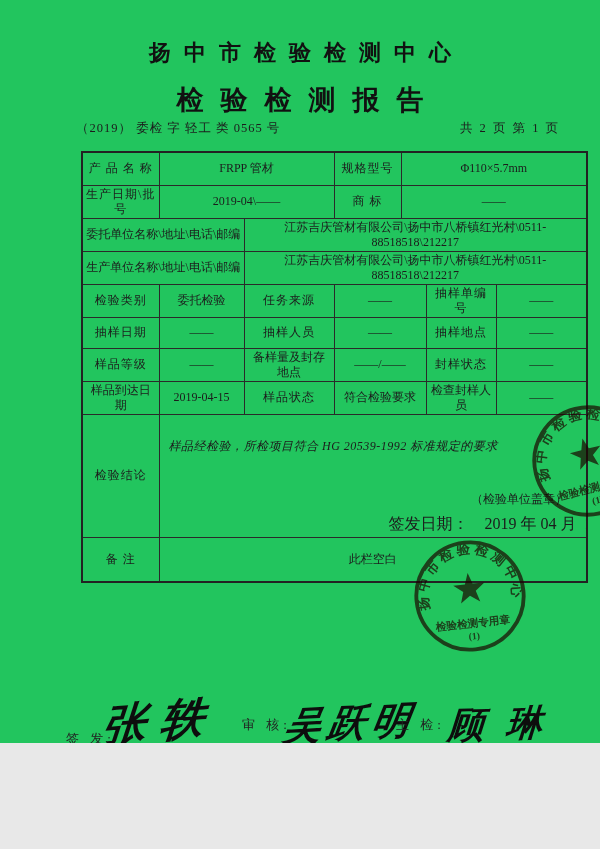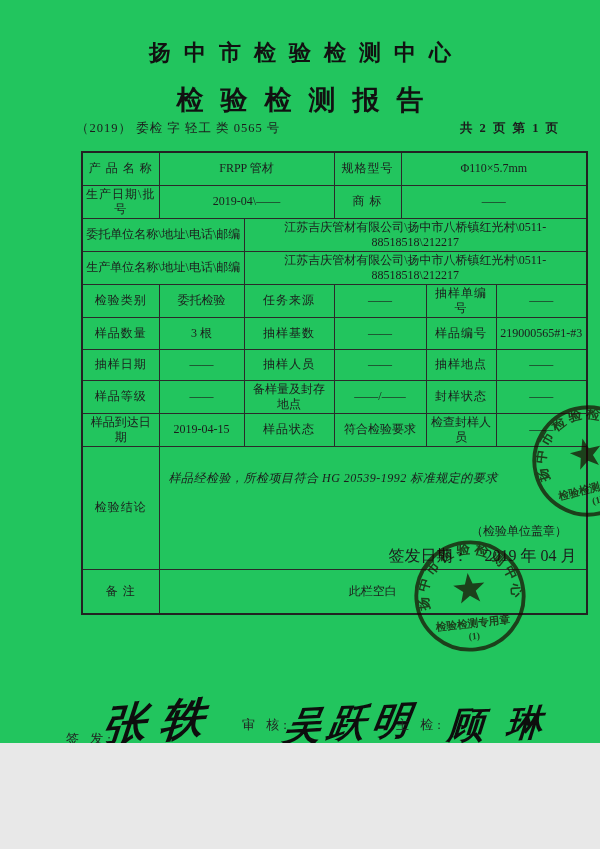--- a/index.html
+++ b/index.html
@@ -14,21 +14,21 @@
     text-align:center; font-size:22px; font-weight:bold;
     letter-spacing:13px; text-indent:13px; color:#111;
   }
   .report-title {
     position:absolute; top:82px; left:0; width:100%;
     text-align:center; font-size:27px; font-weight:bold;
     letter-spacing:17px; text-indent:17px; color:#111;
   }
   .meta-line { position:absolute; top:120px; left:0; width:100%; font-size:12.5px; }
   .report-no { position:absolute; left:76px; top:0; letter-spacing:1px; }
-  .page-info { position:absolute; right:40px; top:0; letter-spacing:2px;font-weight:bold; }
+  .page-info { position:absolute; right:40px; top:0; letter-spacing:2px; }
 
   table.report {
     position:absolute; left:81px; top:151px; width:505px;
     border-collapse:collapse; table-layout:fixed;
     border:2px solid #222;
   }
   table.report td {
     border:1px solid #2a2a2a; font-size:12px; text-align:center;
     vertical-align:middle; padding:1px 3px; overflow:hidden;
     line-height:1.25;
@@ -105,28 +105,20 @@
       <td colspan="5" class="left small">江苏吉庆管材有限公司\扬中市八桥镇红光村\0511-88518518\212217</td>
     </tr>
     <tr style="height:31px">
       <td class="lbl">检验类别</td>
       <td>委托检验</td>
       <td class="lbl">任务来源</td>
       <td colspan="2">——</td>
       <td class="lbl">抽样单编号</td>
       <td>——</td>
     </tr>
-    <tr style="height:32px">
-      <td class="lbl">样品数量</td>
-      <td>3 根</td>
-      <td class="lbl">抽样基数</td>
-      <td colspan="2">——</td>
-      <td class="lbl">样品编号</td>
-      <td class="small">219000565#1-#3</td>
-    </tr>
     <tr style="height:31px">
       <td class="lbl">抽样日期</td>
       <td>——</td>
       <td class="lbl">抽样人员</td>
       <td colspan="2">——</td>
       <td class="lbl">抽样地点</td>
       <td>——</td>
     </tr>
     <tr style="height:32px">
       <td class="lbl">样品等级</td>

